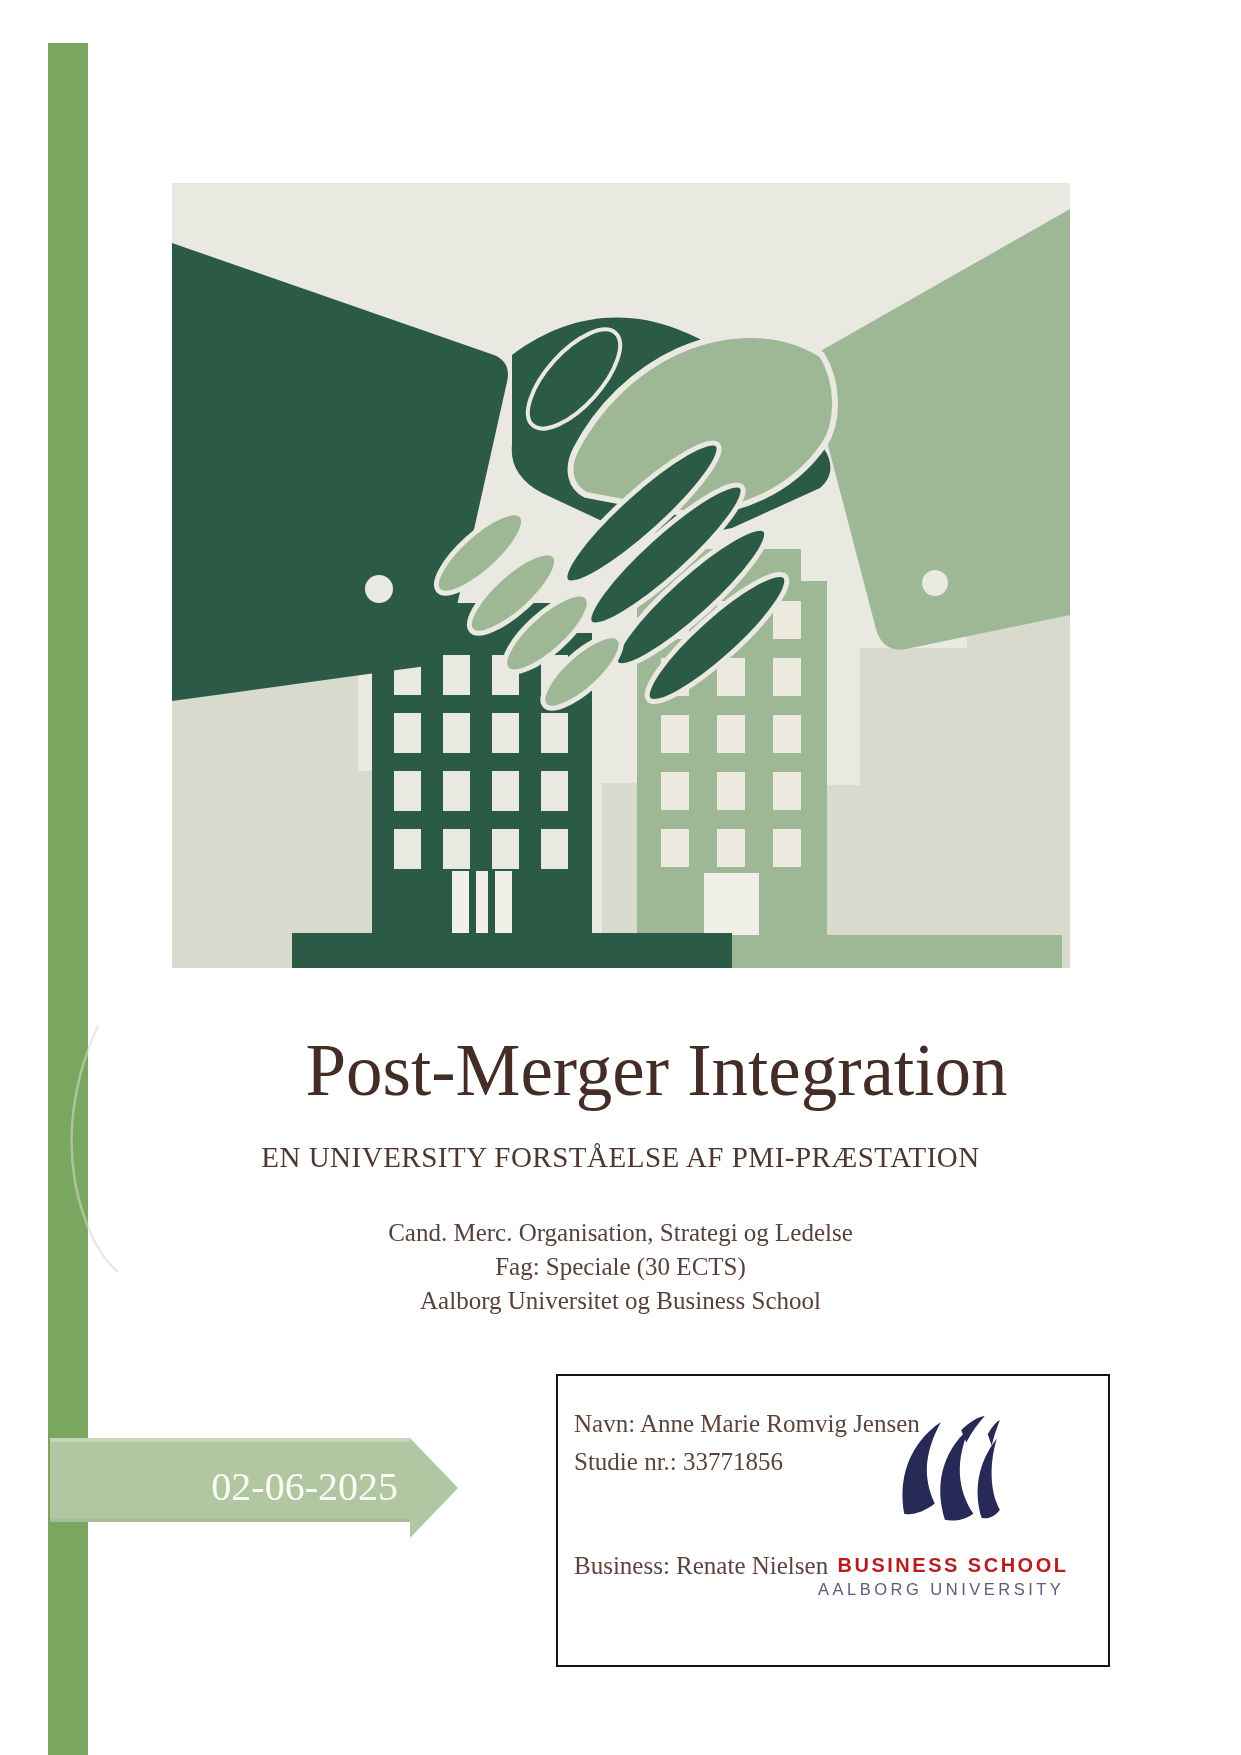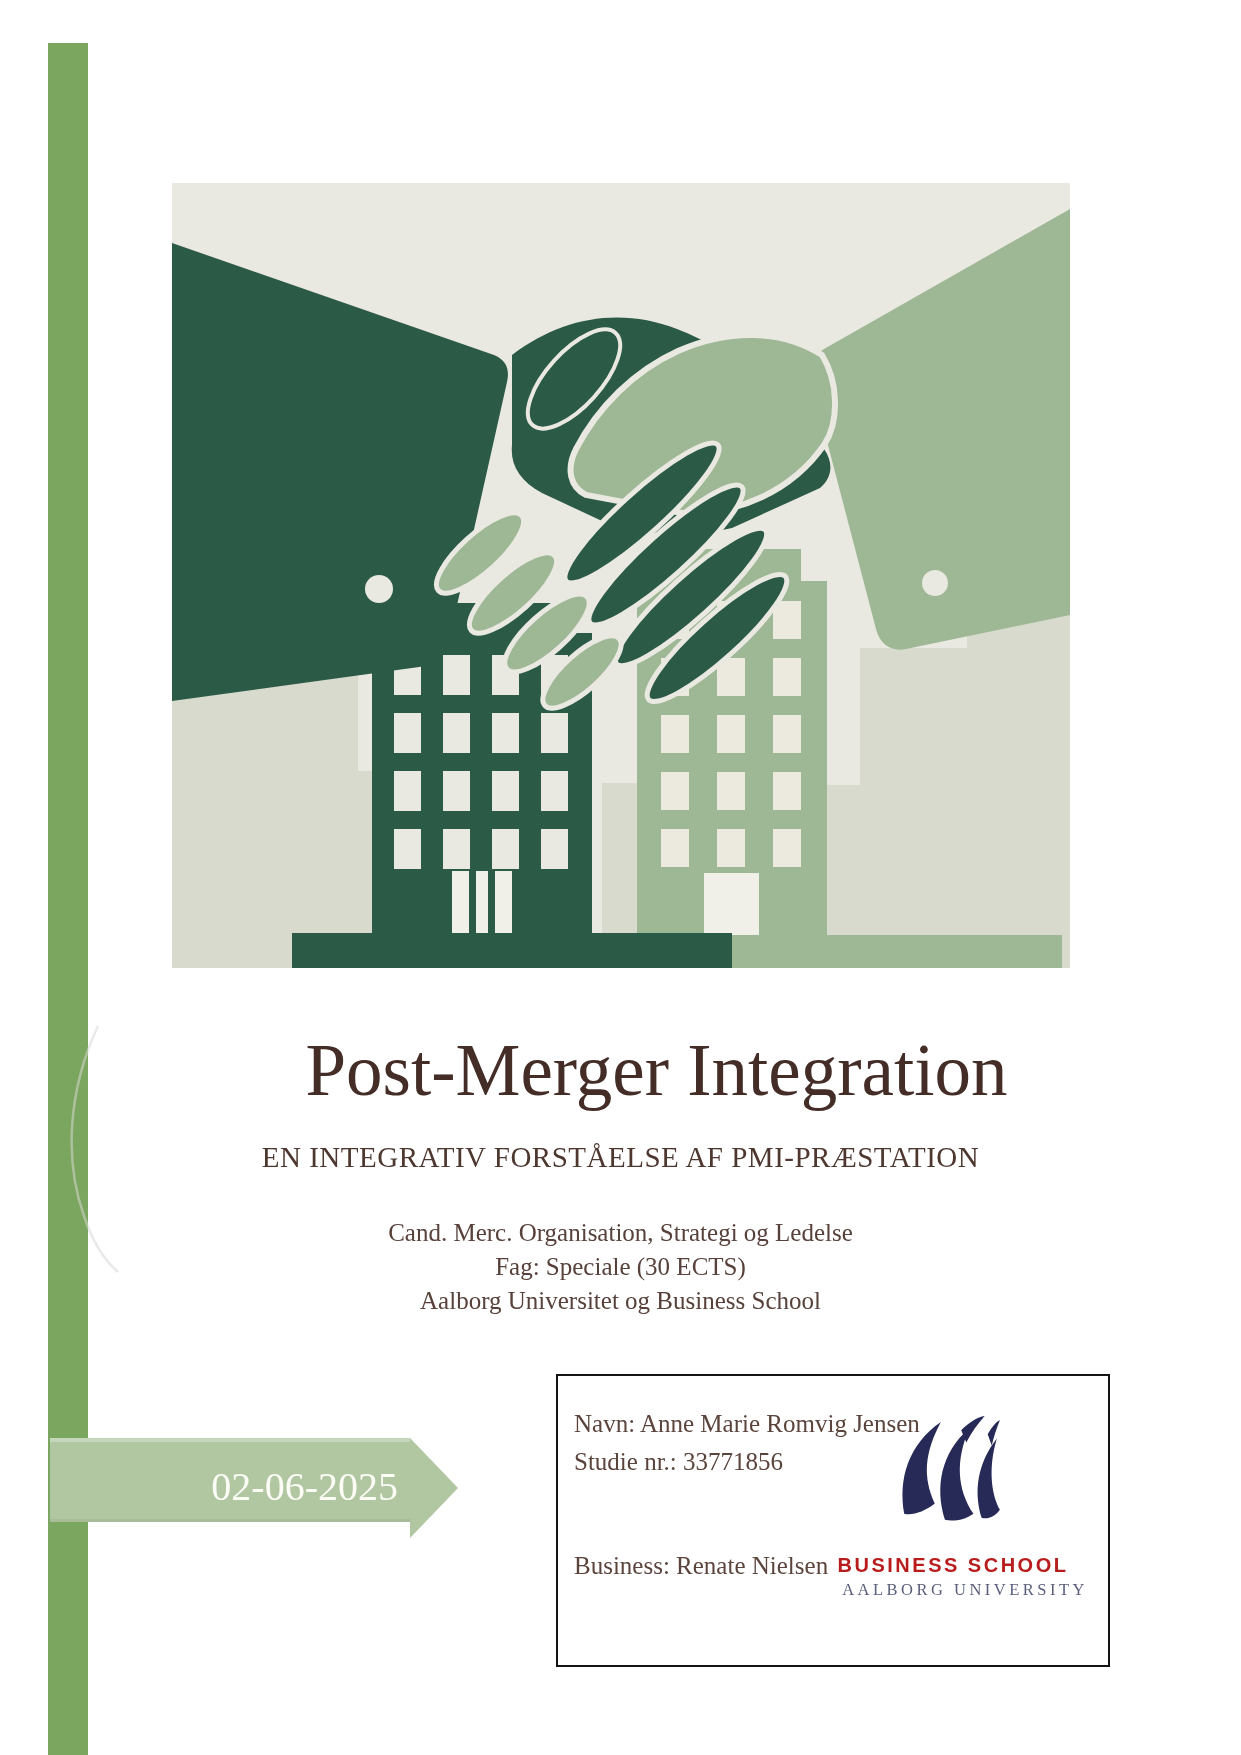--- a/index.html
+++ b/index.html
@@ -33,22 +33,22 @@
   .info-line{position:absolute;left:16px;font-size:25px;color:#5b443c;white-space:nowrap;}
   .line-name{top:34px;}
   .line-student{top:72px;}
   .line-supervisor{top:176px;}
   .line-chars{top:226px;}
   
   .aau-swoosh{position:absolute;left:340px;top:40px;width:102px;height:112px;}
   .aau-school{position:absolute;left:260px;top:178px;width:270px;text-align:center;
               font-family:"Liberation Sans","DejaVu Sans",sans-serif;font-weight:700;
               font-size:20px;letter-spacing:2.5px;color:#b91c1c;white-space:nowrap;}
-  .aau-university{position:absolute;left:260px;top:204px;width:270px;text-align:right;
-              font-family:Liberation Serif, serif;font-weight:400;
+  .aau-university{position:absolute;left:260px;top:204px;width:270px;text-align:left;
+              font-family:Liberation Sans, sans-serif;font-weight:400;
               font-size:16.5px;letter-spacing:3.5px;color:#5a5e7b;white-space:nowrap;}
 </style>
 </head>
 <body>
 
 <div class="page">
 
   <div class="green-bar"></div>
 
   <svg class="flourish" viewBox="0 0 120 260">
@@ -143,21 +143,21 @@
         <ellipse cx="308" cy="370" rx="56" ry="19" transform="rotate(-42 308 370)"></ellipse>
         <ellipse cx="341" cy="410" rx="56" ry="19" transform="rotate(-42 341 410)"></ellipse>
         <ellipse cx="375" cy="450" rx="54" ry="19" transform="rotate(-42 375 450)"></ellipse>
         <ellipse cx="410" cy="489" rx="50" ry="18" transform="rotate(-42 410 489)"></ellipse>
       </g>
       <ellipse cx="402" cy="196" rx="62" ry="27" transform="rotate(-48 402 196)" fill="#2b5a46" stroke="#e9e8e1" stroke-width="4"></ellipse>
     </g>
   </svg>
 
   <div class="title">Post-Merger Integration</div>
-  <div class="subtitle">EN INTEGRATIV FORSTÅELSE AF PMI-PRÆSTATION</div>
+  <div class="subtitle">EN UNIVERSITY FORSTÅELSE AF PMI-PRÆSTATION</div>
 
   <div class="program">
     <span>Cand. Merc. Organisation, Strategi og Ledelse</span>
     <span>Fag: Speciale (30 ECTS)</span>
     <span>Aalborg Universitet og Business School</span>
   </div>
 
   <div class="date-banner">
     <div class="date-text">02-06-2025</div>
   </div>

